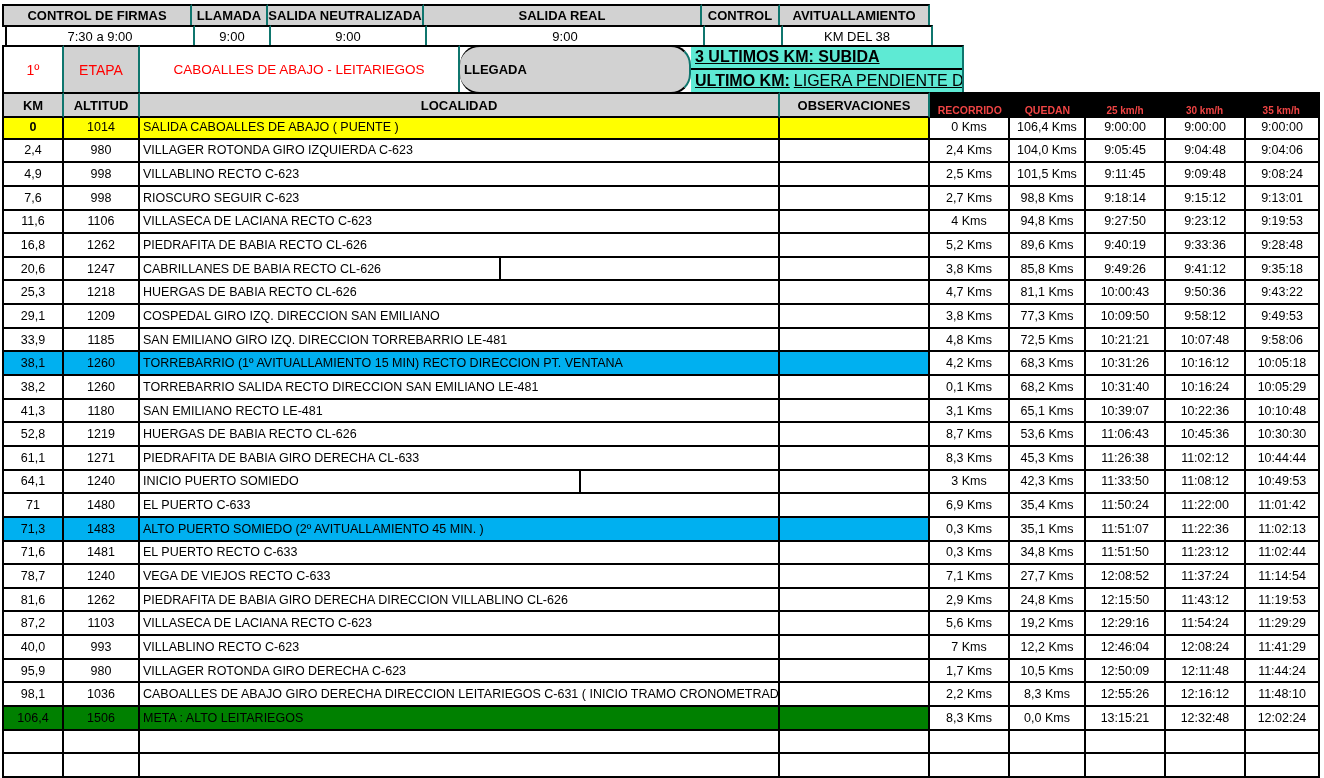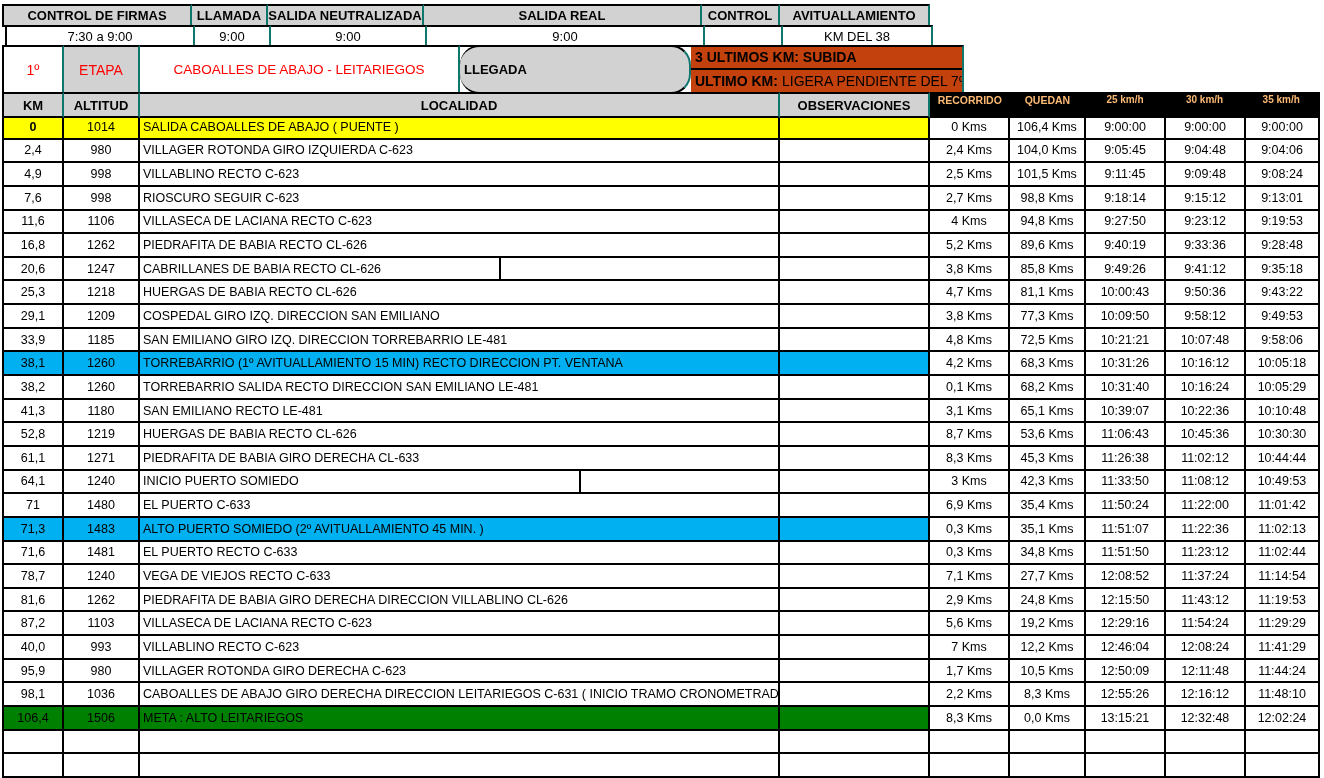--- a/index.html
+++ b/index.html
@@ -16,28 +16,28 @@
   }
   .gray{background:#d2d2d2;}
   .bold{font-weight:bold;}
   .red{color:#ff0000;font-weight:normal;}
   .left{justify-content:flex-start;padding-left:4px;border-radius:20px;}
   
   .wA{width:188px}.wB{width:76px}.wC{width:156px}.wD{width:278px}.wE{width:78px}.wF{width:150px}
   
   .sA{width:60px}.sB{width:76px}.sC{width:320px}.sD{width:231px}.sE{width:273px}
   .notes{flex-direction:column;align-items:stretch;justify-content:stretch;padding:0;}
-  .noteTop,.noteBot{box-sizing:border-box;height:50%;display:flex;align-items:center;padding-left:4px;background:#c2410c;font-size:14px;white-space:nowrap;}
+  .noteTop,.noteBot{box-sizing:border-box;height:50%;display:flex;align-items:center;padding-left:4px;background:#5eead4;font-size:16px;white-space:nowrap;text-decoration:underline;}
   .noteTop{border-bottom:2px solid #000;font-weight:bold;}
   .noteBot .nb{font-weight:bold;margin-right:4px;}
   
   .thead{position:absolute;left:2px;top:92px;width:1318px;height:26px;display:flex;border-left:2px solid #000;z-index:3;}
   .tKm{width:60px}.tAlt{width:76px}.tLoc{width:640px}.tObs{width:150px}
   .blackbar{
-    box-sizing:border-box;width:390px;background:#000;color:#fdba74;display:flex;align-items:flex-start;
+    box-sizing:border-box;width:390px;background:#000;color:#ef4444;display:flex;align-items:flex-end;
     border-top:2px solid #000;border-bottom:2px solid #000;border-right:2px solid #000;
   }
   .bw{display:flex;align-items:center;justify-content:center;font-weight:bold;white-space:nowrap;}
   .bwSmall{font-size:10.5px;}
   .bwBig{font-size:10px;}
   .bw1{width:80px}.bw2{width:76px}.bw3{width:80px}.bw4{width:80px}.bw5{width:74px}
   
   .tbody{
     position:absolute;left:2px;top:116px;width:1318px;height:662px;
     display:flex;flex-direction:column;border-left:2px solid #000;z-index:2;background:#fff;

